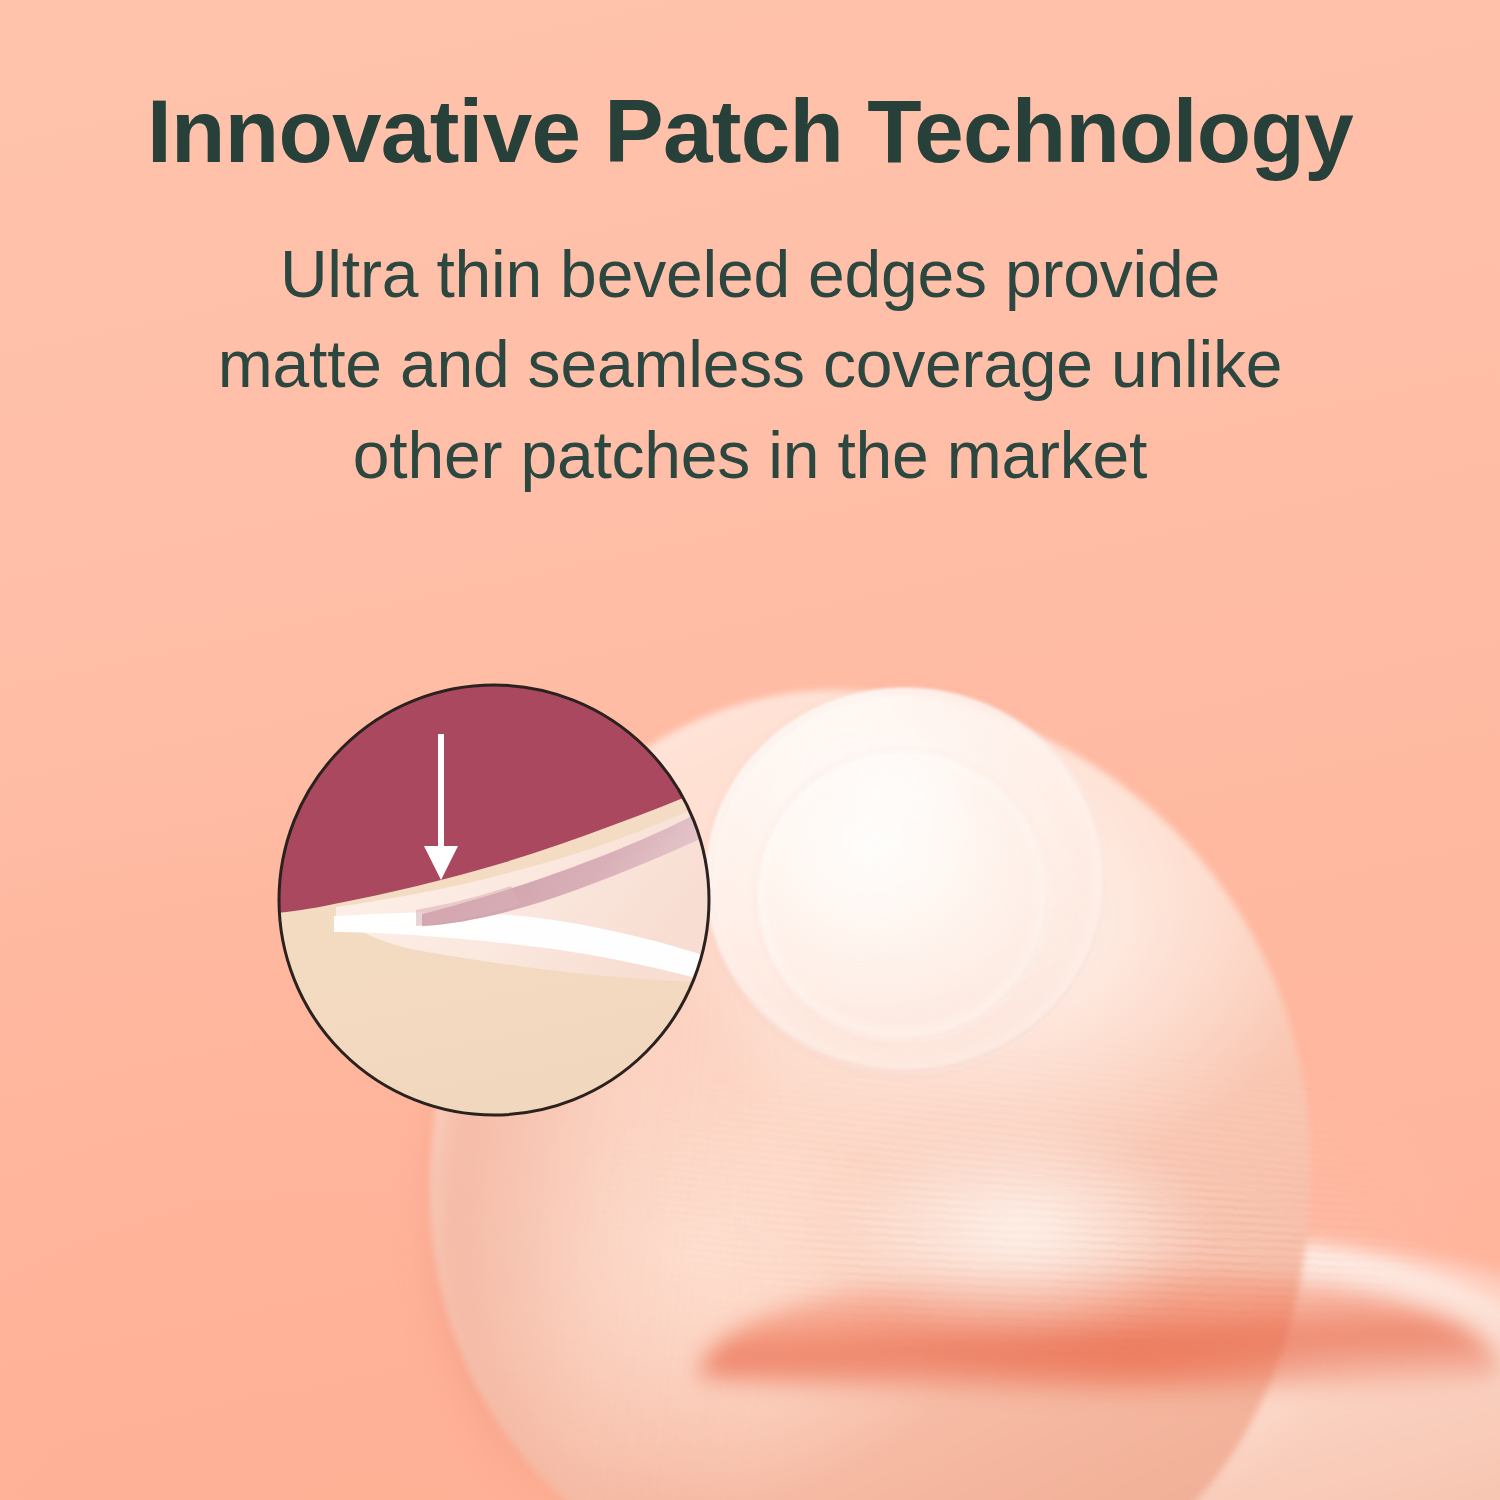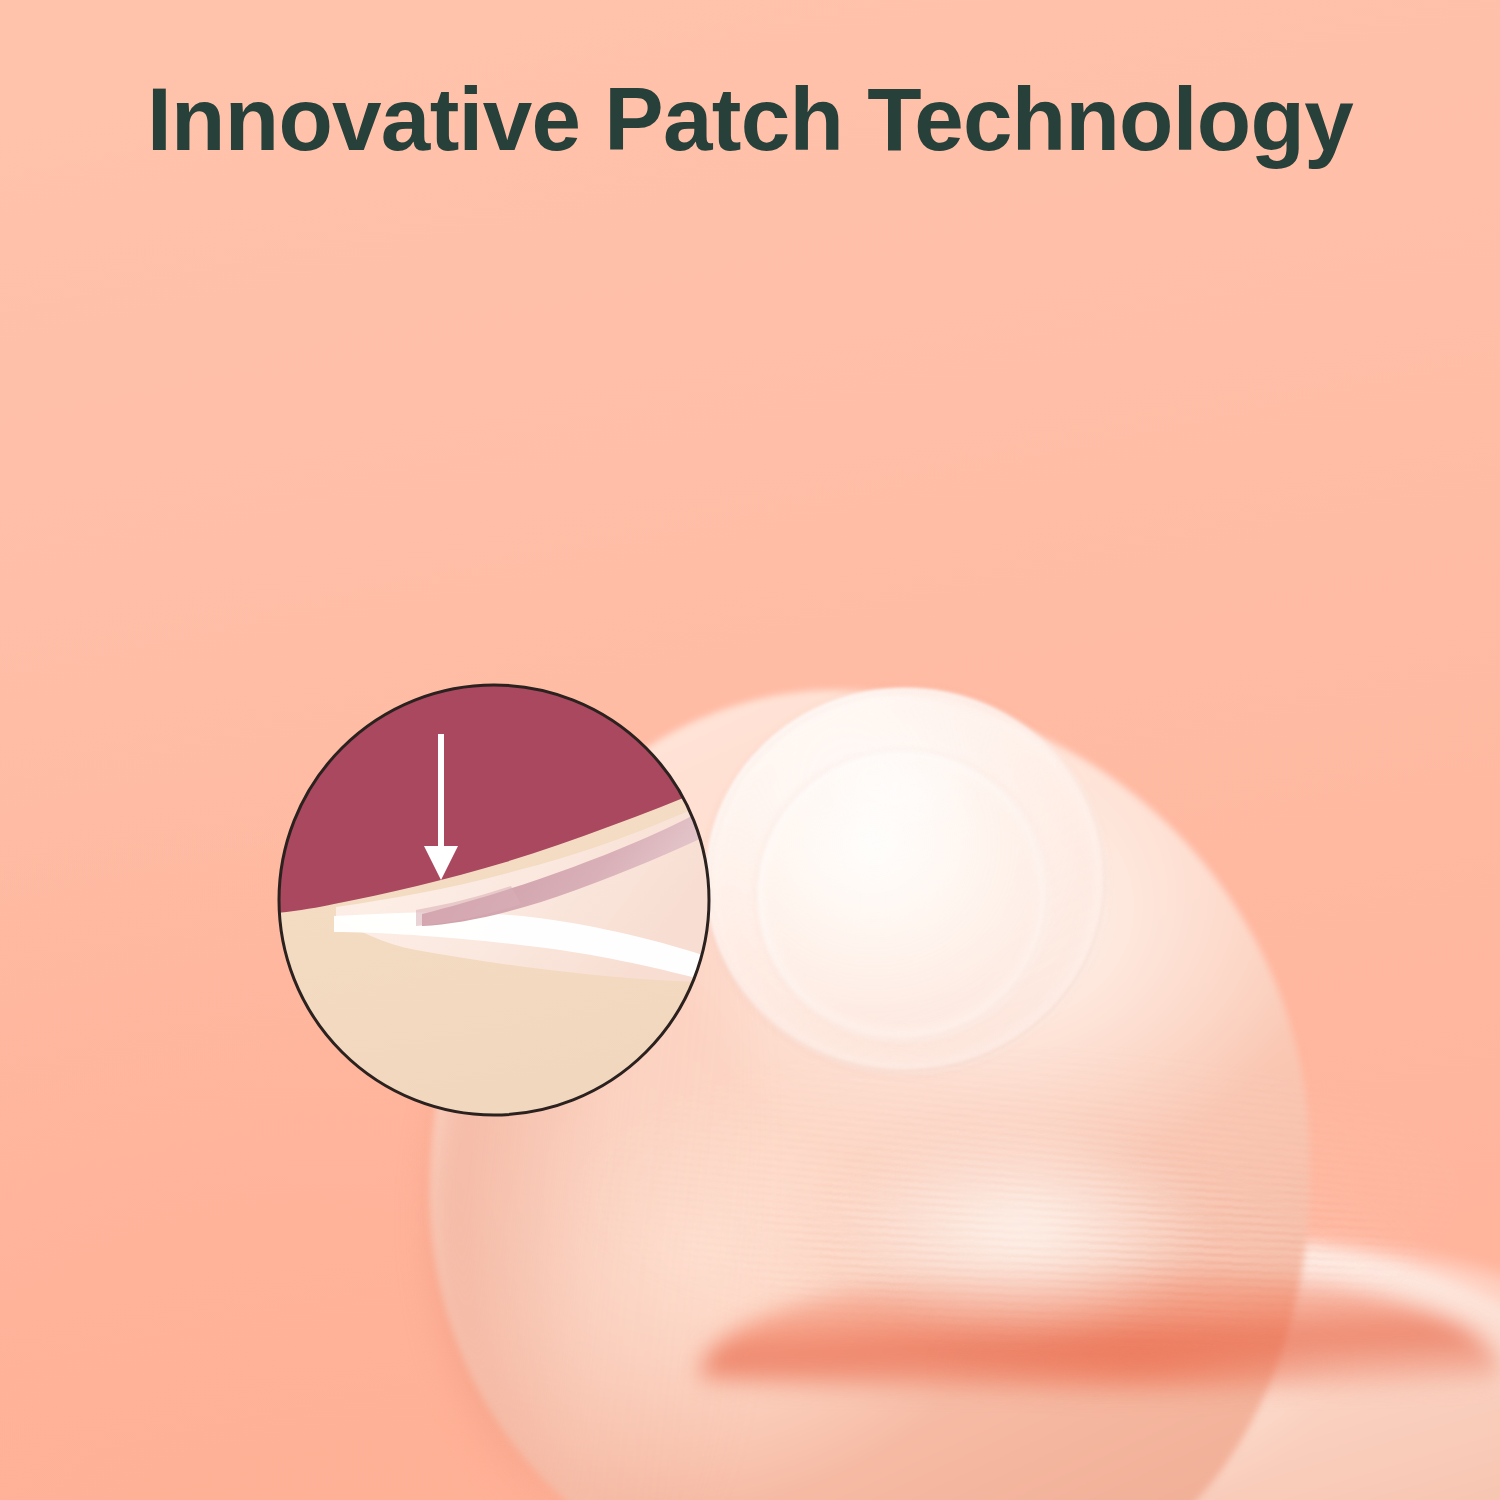--- a/index.html
+++ b/index.html
@@ -20,21 +20,21 @@
 
   
   .text-block {
     position: absolute;
     left: 0; top: 0;
     width: 1500px;
     text-align: center;
     z-index: 40;
   }
   .headline {
-    margin: 4px;
+    margin: 16px;
     padding-top: 70px;
     font-size: 89px;
     font-weight: 700;
     letter-spacing: -0.7px;
     line-height: 1.02;
     color: #27403a;
   }
   .subcopy {
     margin: 0 auto;
     padding-top: 36px;
@@ -308,15 +308,20 @@
           <polygon points="148,164 182,164 165,198" fill="#ffffff"></polygon>
         </g>
       </g>
 
       <circle cx="218" cy="218" r="215" fill="none" stroke="#2b211e" stroke-width="3"></circle>
     </svg>
   </div>
 
   <div class="text-block">
     <h1 class="headline">Innovative Patch Technology</h1>
+    <p class="subcopy">
+      <span class="sub-line">Ultra thin beveled edges provide</span>
+      <span class="sub-line">matte and seamless coverage unlike</span>
+      <span class="sub-line">other patches in the market</span>
+    </p>
   </div>
 
 </div>
 
 </body></html>

